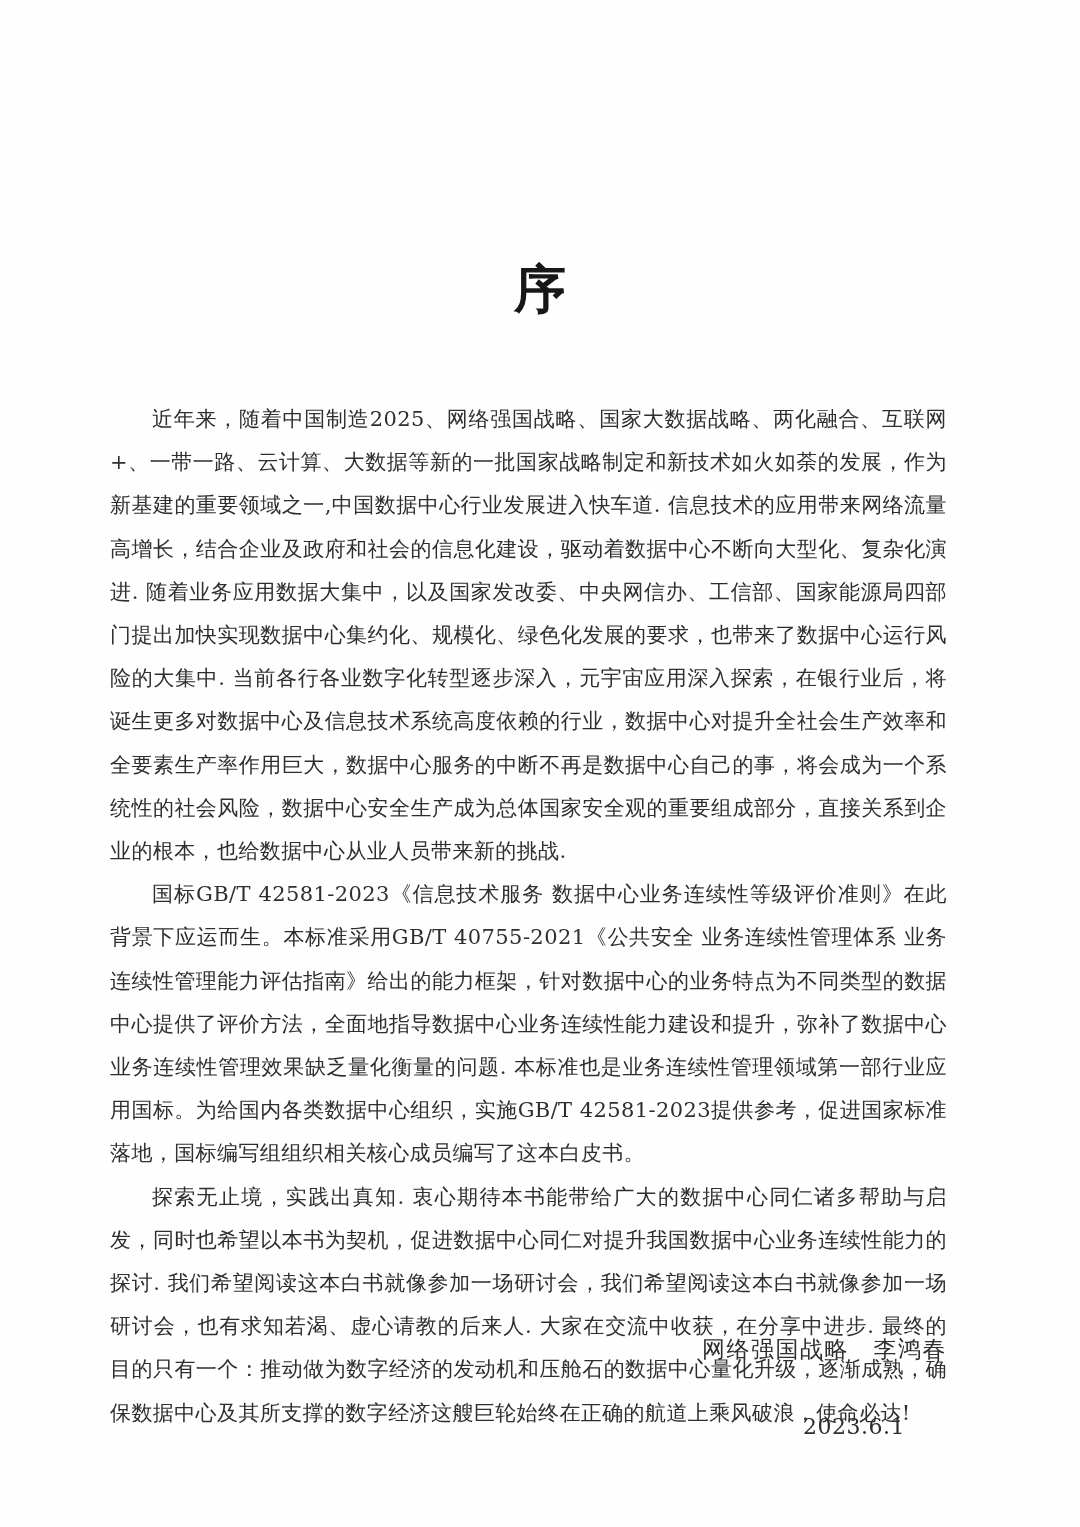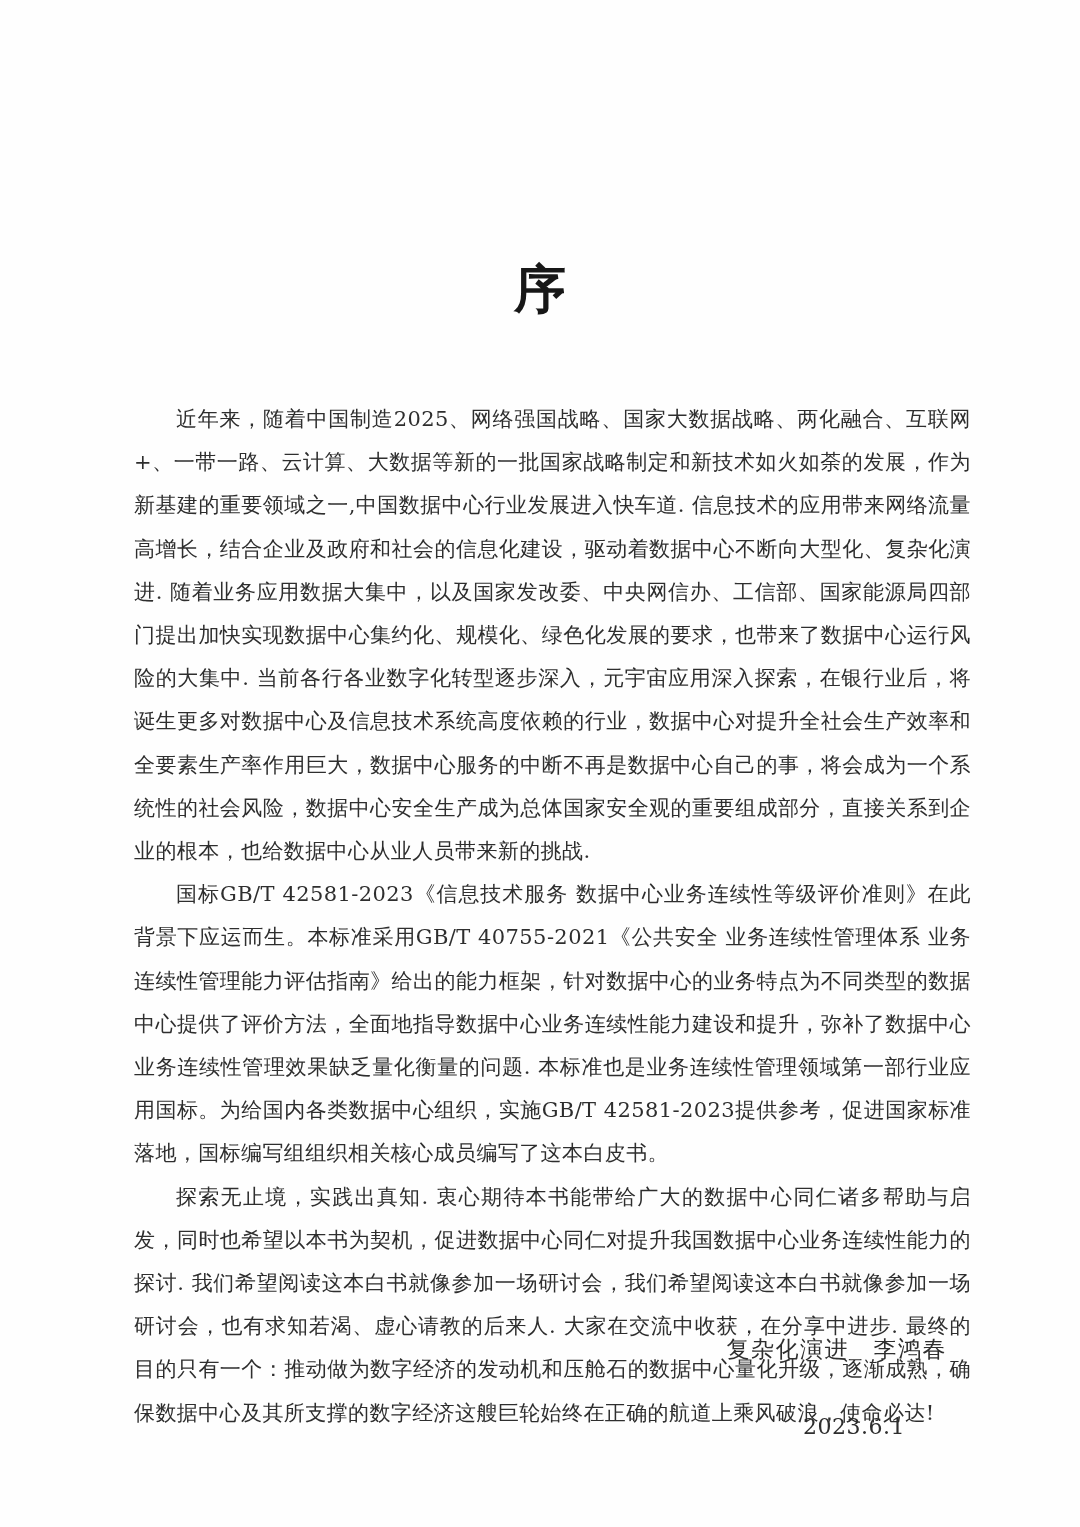--- a/index.html
+++ b/index.html
@@ -31,21 +31,21 @@
     text-align: center;
     font-size: 52px;
     font-weight: 700;
     letter-spacing: 2px;
     color: #171717;
   }
 
   .body-text {
     position: absolute;
     top: 398px;
-    left: 134px;
+    left: 110px;
     width: 837px;
     font-size: 21px;
     line-height: 43.2px;
     text-align: justify;
     letter-spacing: 0.4px;
     color: #2e2e2e;
   }
 
   .body-text p {
     text-indent: 2em;
@@ -75,16 +75,16 @@
 
 <div class="page">
   <h1 class="title">序</h1>
 
   <div class="body-text">
     <p>近年来，随着中国制造2025、网络强国战略、国家大数据战略、两化融合、互联网+、一带一路、云计算、大数据等新的一批国家战略制定和新技术如火如荼的发展，作为新基建的重要领域之一,中国数据中心行业发展进入快车道. 信息技术的应用带来网络流量高增长，结合企业及政府和社会的信息化建设，驱动着数据中心不断向大型化、复杂化演进. 随着业务应用数据大集中，以及国家发改委、中央网信办、工信部、国家能源局四部门提出加快实现数据中心集约化、规模化、绿色化发展的要求，也带来了数据中心运行风险的大集中. 当前各行各业数字化转型逐步深入，元宇宙应用深入探索，在银行业后，将诞生更多对数据中心及信息技术系统高度依赖的行业，数据中心对提升全社会生产效率和全要素生产率作用巨大，数据中心服务的中断不再是数据中心自己的事，将会成为一个系统性的社会风险，数据中心安全生产成为总体国家安全观的重要组成部分，直接关系到企业的根本，也给数据中心从业人员带来新的挑战.</p>
     <p>国标GB/T 42581-2023《信息技术服务 数据中心业务连续性等级评价准则》在此背景下应运而生。本标准采用GB/T 40755-2021《公共安全 业务连续性管理体系 业务连续性管理能力评估指南》给出的能力框架，针对数据中心的业务特点为不同类型的数据中心提供了评价方法，全面地指导数据中心业务连续性能力建设和提升，弥补了数据中心业务连续性管理效果缺乏量化衡量的问题. 本标准也是业务连续性管理领域第一部行业应用国标。为给国内各类数据中心组织，实施GB/T 42581-2023提供参考，促进国家标准落地，国标编写组组织相关核心成员编写了这本白皮书。</p>
     <p>探索无止境，实践出真知. 衷心期待本书能带给广大的数据中心同仁诸多帮助与启发，同时也希望以本书为契机，促进数据中心同仁对提升我国数据中心业务连续性能力的探讨. 我们希望阅读这本白书就像参加一场研讨会，我们希望阅读这本白书就像参加一场研讨会，也有求知若渴、虚心请教的后来人. 大家在交流中收获，在分享中进步. 最终的目的只有一个：推动做为数字经济的发动机和压舱石的数据中心量化升级，逐渐成熟，确保数据中心及其所支撑的数字经济这艘巨轮始终在正确的航道上乘风破浪，使命必达!</p>
   </div>
 
-  <div class="signature">复杂化演进　李鸿春</div>
+  <div class="signature">网络强国战略　李鸿春</div>
 
   <div class="date">2023.6.1</div>
 </div>
 
 </body></html>

